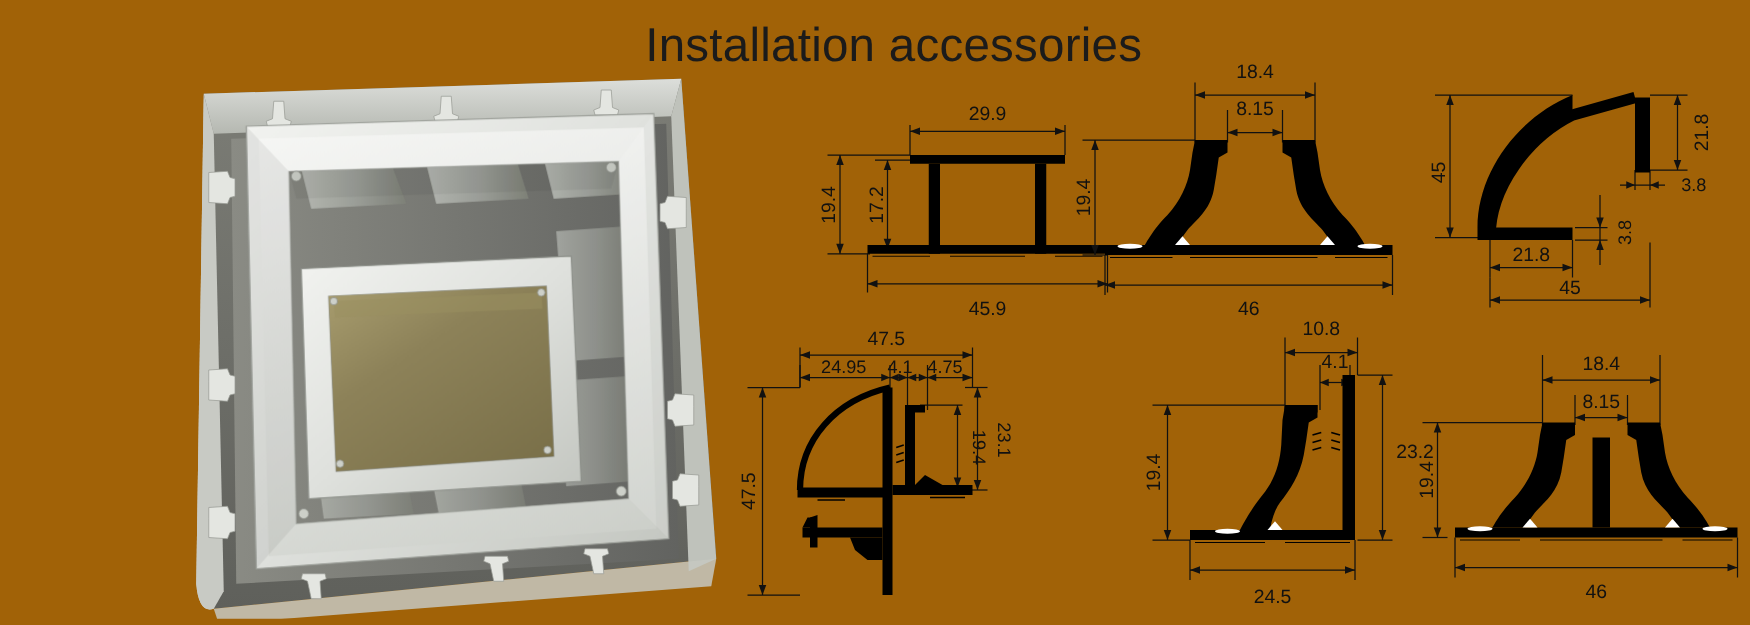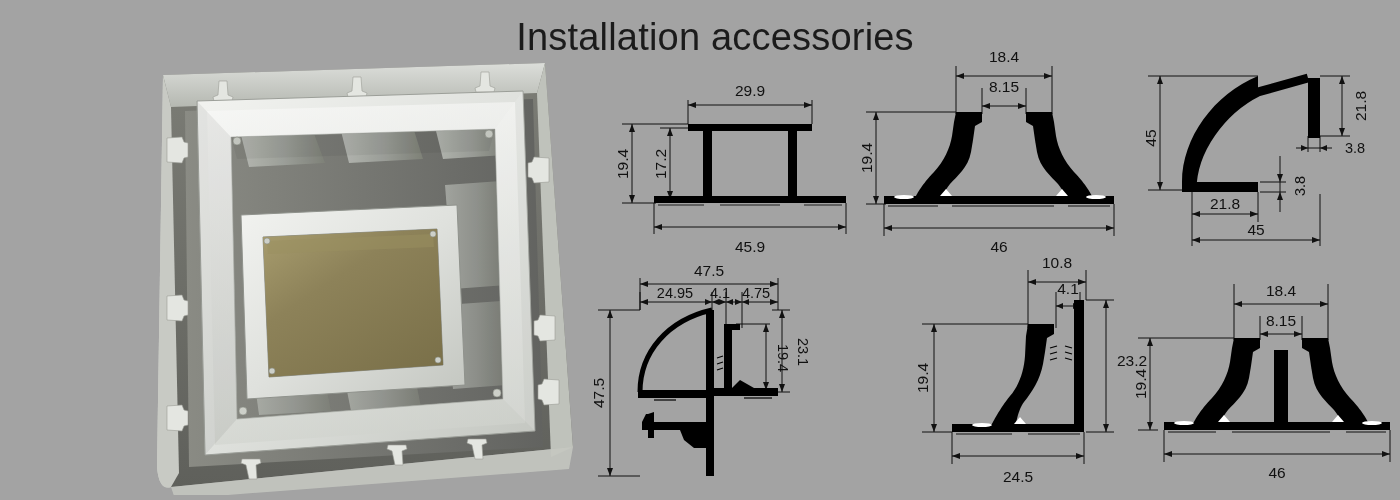--- a/index.html
+++ b/index.html
@@ -4,21 +4,21 @@
 <style>
   html, body {
     margin: 0;
     padding: 0;
     background: #ffffff;
   }
   #page {
     position: relative;
     width: 1400px;
     height: 500px;
-    background: #a3a3a3;
+    background: #a16207;
     overflow: hidden;
     font-family: "Liberation Sans", sans-serif;
   }
 
   
   #title {
     position: absolute;
     left: 0;
     top: 16px;
     width: 1400px;
@@ -178,21 +178,21 @@
       </g>
 
       <g>
         <path d="M52 46 L86 82 L92 364 L60 400 Z" fill="#000000" opacity="0.06"></path>
         <path d="M350 74 L378 36 L390 376 L358 344 Z" fill="#ffffff" opacity="0.12"></path>
         <path d="M86 82 L350 74 L344 96 L92 104 Z" fill="#000000" opacity="0.05"></path>
       </g>
     </svg>
   </div>
 
-  <div class="draw" id="d1" style="left:608px; top:72px;">
+  <div class="draw" id="d1" style="left:648px; top:72px;">
     <svg width="262" height="190" viewBox="0 0 262 190" xmlns="http://www.w3.org/2000/svg">
       <g stroke="#111111" stroke-width="1" fill="none">
 
         <line x1="80" y1="28" x2="80" y2="52"></line>
         <line x1="204" y1="28" x2="204" y2="52"></line>
         <line x1="80" y1="33" x2="204" y2="33"></line>
         <path d="M80 33 l8 -3 l0 6 z" fill="#111111" stroke="none"></path>
         <path d="M204 33 l-8 -3 l0 6 z" fill="#111111" stroke="none"></path>
 
         <line x1="14" y1="52" x2="80" y2="52"></line>

